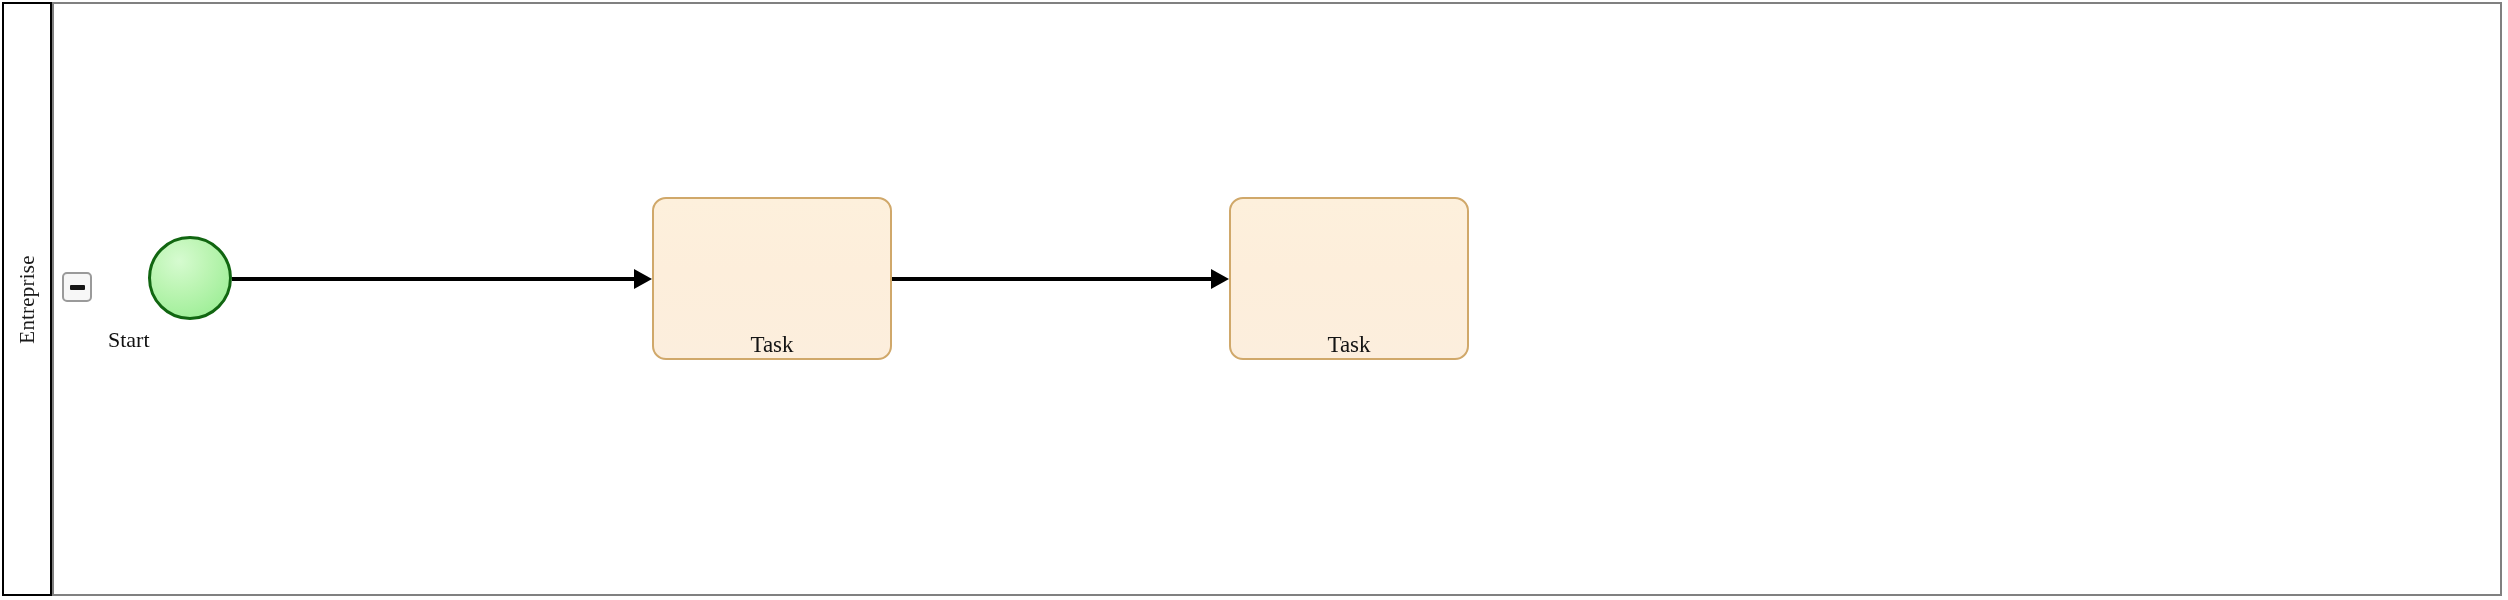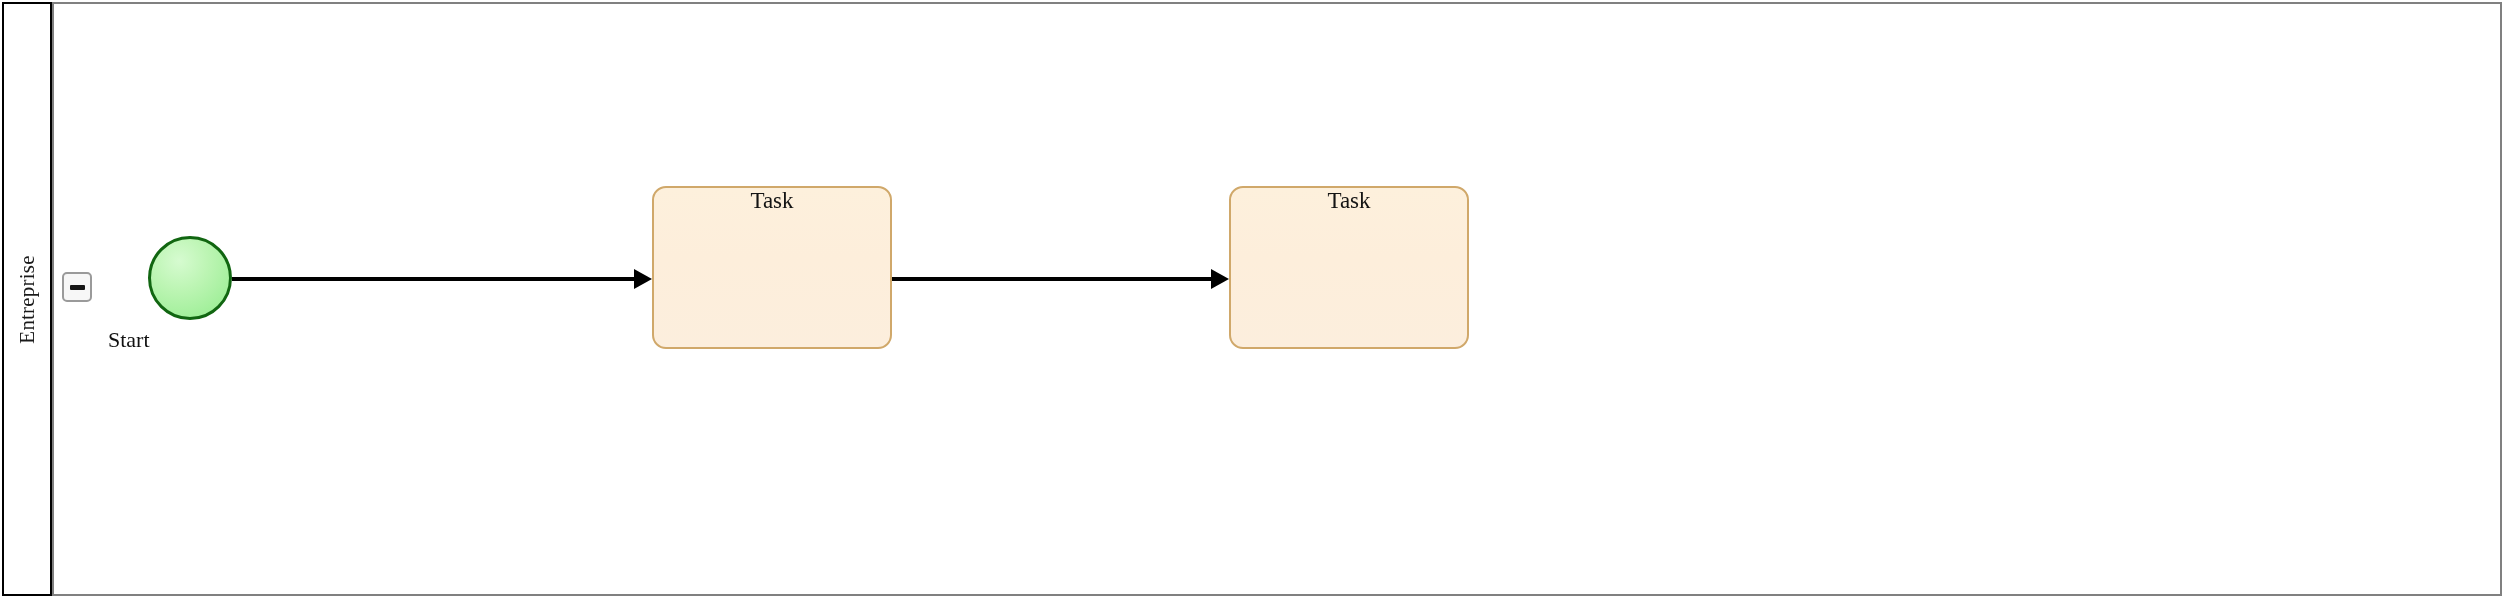--- a/index.html
+++ b/index.html
@@ -109,29 +109,29 @@
     width: 164px;
     text-align: left;
     font-size: 22px;
     color: #111111;
     white-space: nowrap;
   }
 
   
   .task {
     position: absolute;
-    top: 186px;
+    top: 197px;
     width: 240px;
     height: 163px;
     box-sizing: border-box;
     border: 2px solid #d0a86a;
     border-radius: 14px;
     background: linear-gradient(to bottom, #fdf0dc 0%, #fdeedb 45%, #fceedd 100%);
     display: flex;
-    align-items: flex-start;
+    align-items: flex-end;
     justify-content: center;
     cursor: pointer;
   }
   .task-label {
     font-size: 23px;
     color: #141414;
     white-space: nowrap;
   }
   #task-1 { left: 652px; }
   #task-2 { left: 1229px; }

